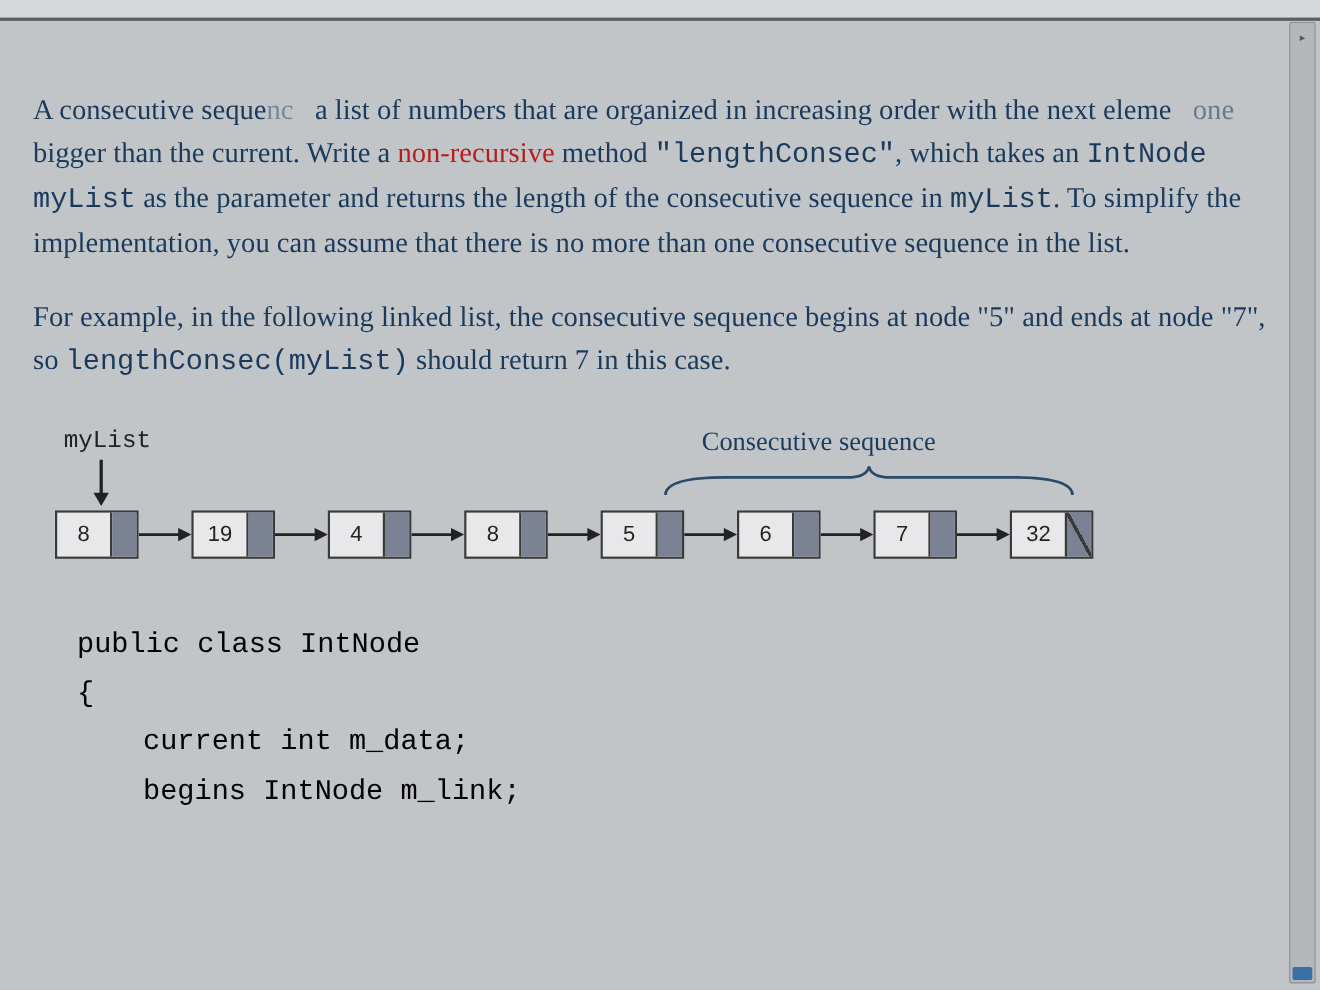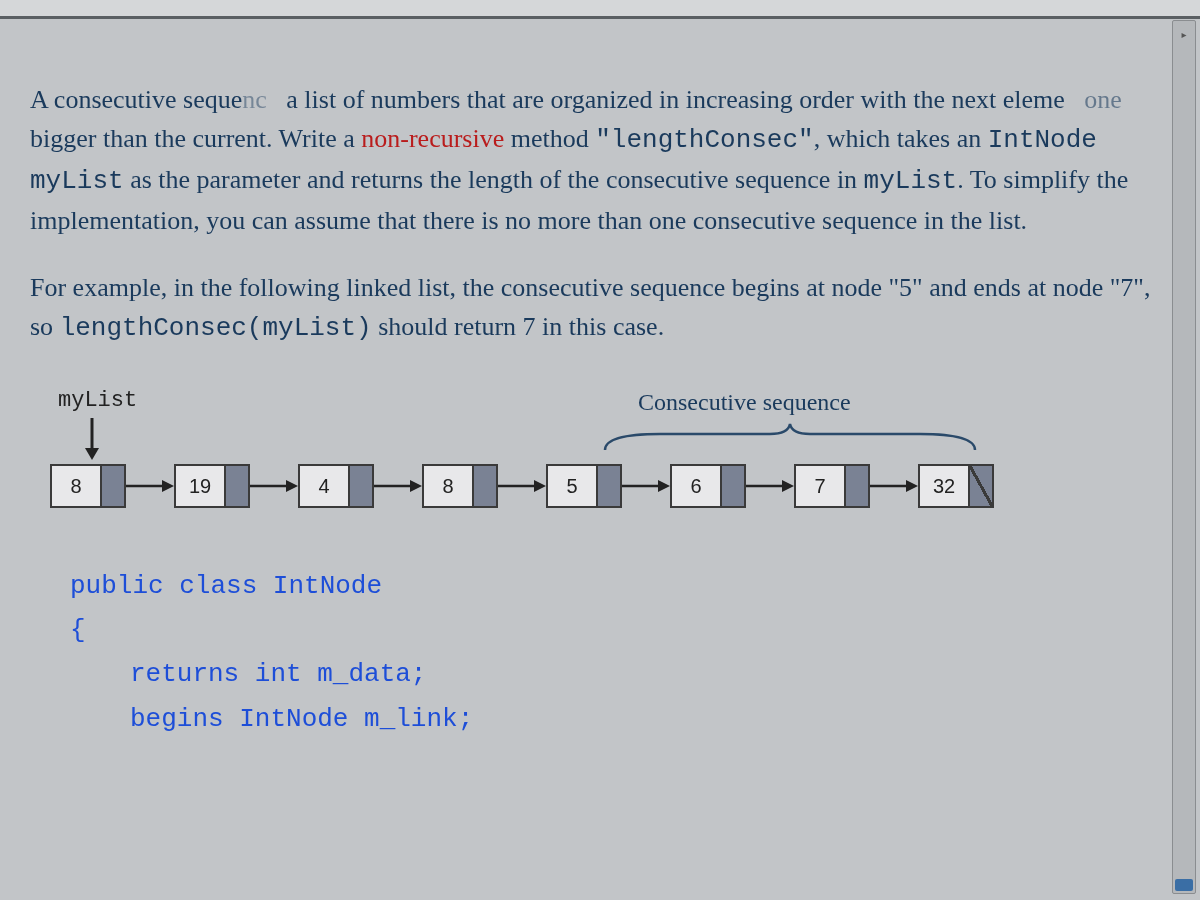--- a/index.html
+++ b/index.html
@@ -139,21 +139,21 @@
     width: 48px;
     display: flex;
     align-items: center;
     justify-content: center;
   }
   .code-block {
     margin-top: 10px;
     margin-left: 40px;
     font-family: 'Courier New', Courier, monospace;
     font-size: 26px;
-    color: #1d4ed8;
+    color: #000000;
     line-height: 1.7;
   }
   .code-line {
     white-space: pre;
   }
   .indent1 { padding-left: 60px; }
 </style>
 </head>
 <body>
 
@@ -260,18 +260,18 @@
         <div class="node">
           <div class="node-val">32</div>
           <div class="node-ptr null"></div>
         </div>
       </div>
     </div>
 
     <div class="code-block">
       <div class="code-line">public class IntNode</div>
       <div class="code-line">{</div>
-      <div class="code-line indent1">returns int m_data;</div>
+      <div class="code-line indent1">current int m_data;</div>
       <div class="code-line indent1">begins IntNode m_link;</div>
     </div>
 
   </div>
 </div>
 
 </body></html>

